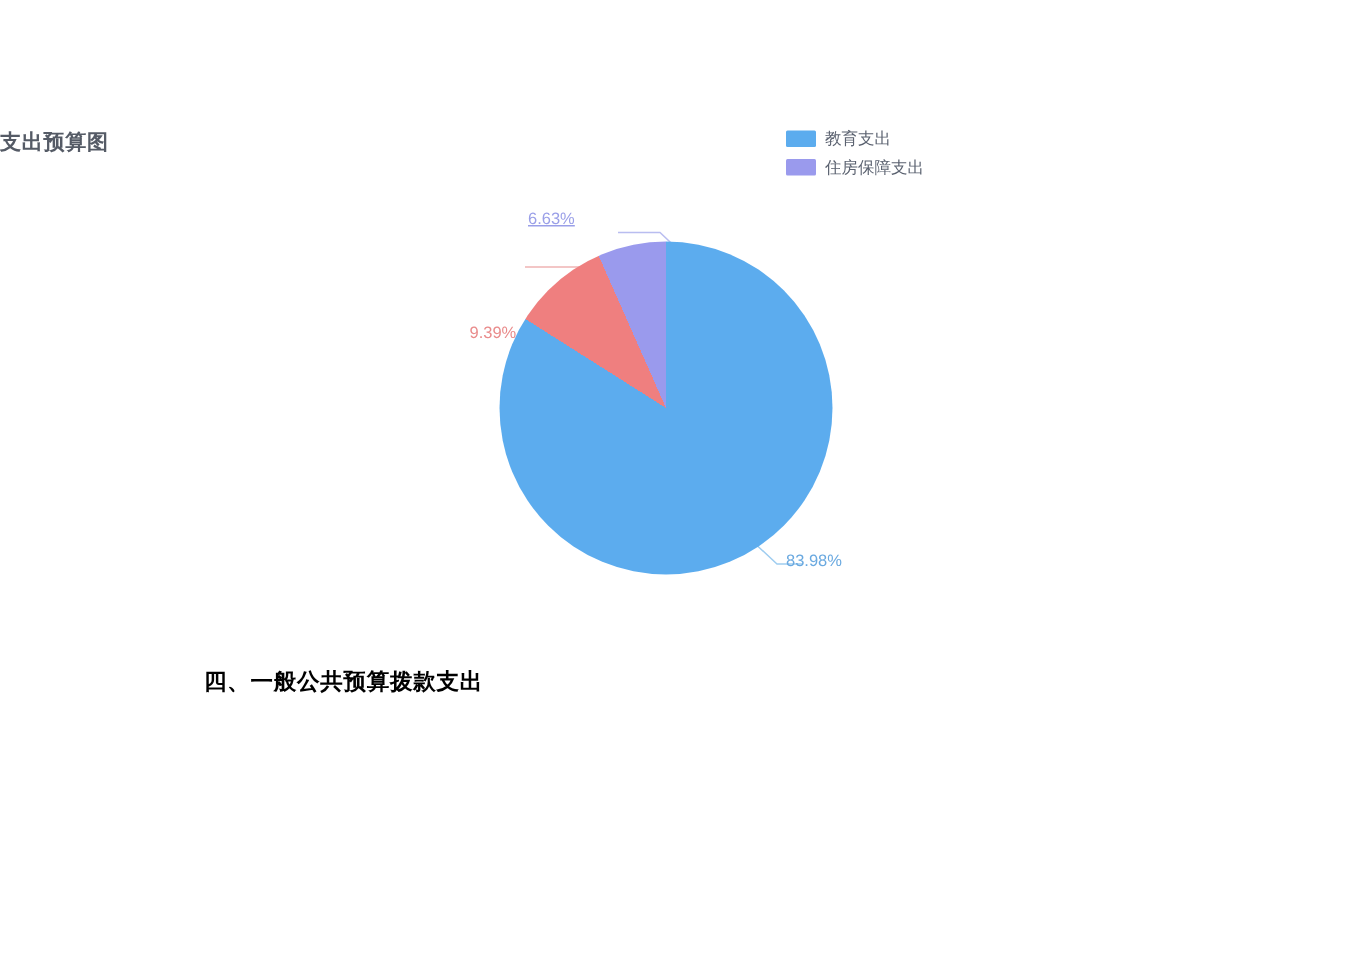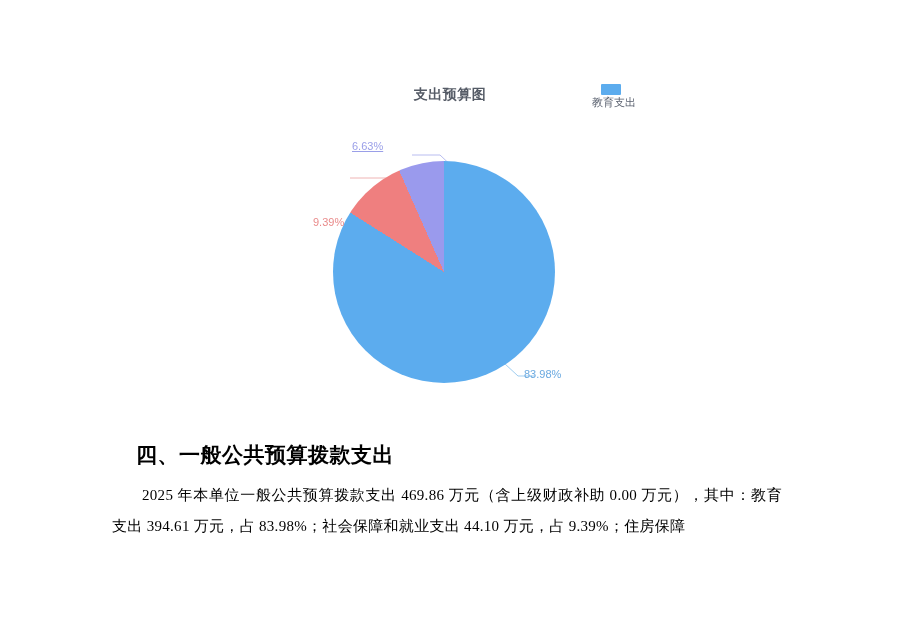--- a/index.html
+++ b/index.html
@@ -23,40 +23,38 @@
     top: 0;
     width: 900px;
     height: 430px;
   }
 
   .chart-title {
     position: absolute;
     left: 0;
     top: 86px;
     width: 900px;
-    text-align: center;
     font-family: "Liberation Sans", sans-serif;
     font-size: 14px;
     font-weight: bold;
     color: #555b66;
     letter-spacing: 0.5px;
   }
 
   .legend {
     position: absolute;
     left: 524px;
     top: 84px;
     width: 180px;
   }
   .legend-item {
     display: flex;
     align-items: center;
     height: 17px;
     margin-bottom: 2px;
-    flex-direction: column;
   }
   .legend-swatch {
     width: 20px;
     height: 11px;
     border-radius: 1px;
     margin-right: 6px;
     flex: none;
   }
   .legend-label {
     font-family: "Liberation Sans", sans-serif;
@@ -102,21 +100,21 @@
   
   .doc {
     position: absolute;
     left: 0;
     top: 440px;
     width: 900px;
   }
   .heading {
     margin: 0 0 0 136px;
     font-family: "Liberation Sans", sans-serif;
-    font-size: 21px;
+    font-size: 15px;
     font-weight: bold;
     line-height: 30px;
     letter-spacing: 0.5px;
     color: #000;
   }
   .para {
     margin: 10px 0 0 0;
     padding: 0 118px 0 112px;
     font-size: 15px;
     line-height: 31px;
@@ -131,20 +129,24 @@
 
 <div class="chart-block">
 
   <div class="chart-title">支出预算图</div>
 
   <div class="legend">
     <div class="legend-item">
       <span class="legend-swatch" style="background:#5cacee"></span>
       <span class="legend-label">教育支出</span>
     </div>
+    <div class="legend-item">
+      <span class="legend-swatch" style="background:#9a9aed"></span>
+      <span class="legend-label">住房保障支出</span>
+    </div>
   </div>
 
   <svg class="leader" style="left:290px; top:130px; width:320px; height:270px;" viewBox="0 0 320 270">
 
     <polyline points="122,25 150,25 168,42" stroke="#b9bdf0"></polyline>
 
     <polyline points="60,48 96,48 118,60" stroke="#efb4b4"></polyline>
   </svg>
   <svg class="leader" style="left:440px; top:330px; width:130px; height:60px;" viewBox="0 0 130 60">
     <polyline points="50,20 78,46 95,46" stroke="#9fcdf0"></polyline>
@@ -157,14 +159,13 @@
                 #9a9aed 336.13deg 360deg);"></div>
   </div>
 
   <div class="lbl lbl-blue lbl-main">83.98%</div>
   <div class="lbl lbl-red lbl-social">9.39%</div>
   <div class="lbl lbl-purple lbl-housing">6.63%</div>
 </div>
 
 <div class="doc">
   <div class="heading">四、一般公共预算拨款支出</div>
-  <p class="para"><span class="indent"></span><span>2025 年本单位一般公共预算拨款支出 469.86 万元（含上级财政补助 0.00 万元），其中：教育支出 394.61 万元，占 83.98%；社会保障和就业支出 44.10 万元，占 9.39%；住房保障</span></p>
 </div>
 
 </body></html>

